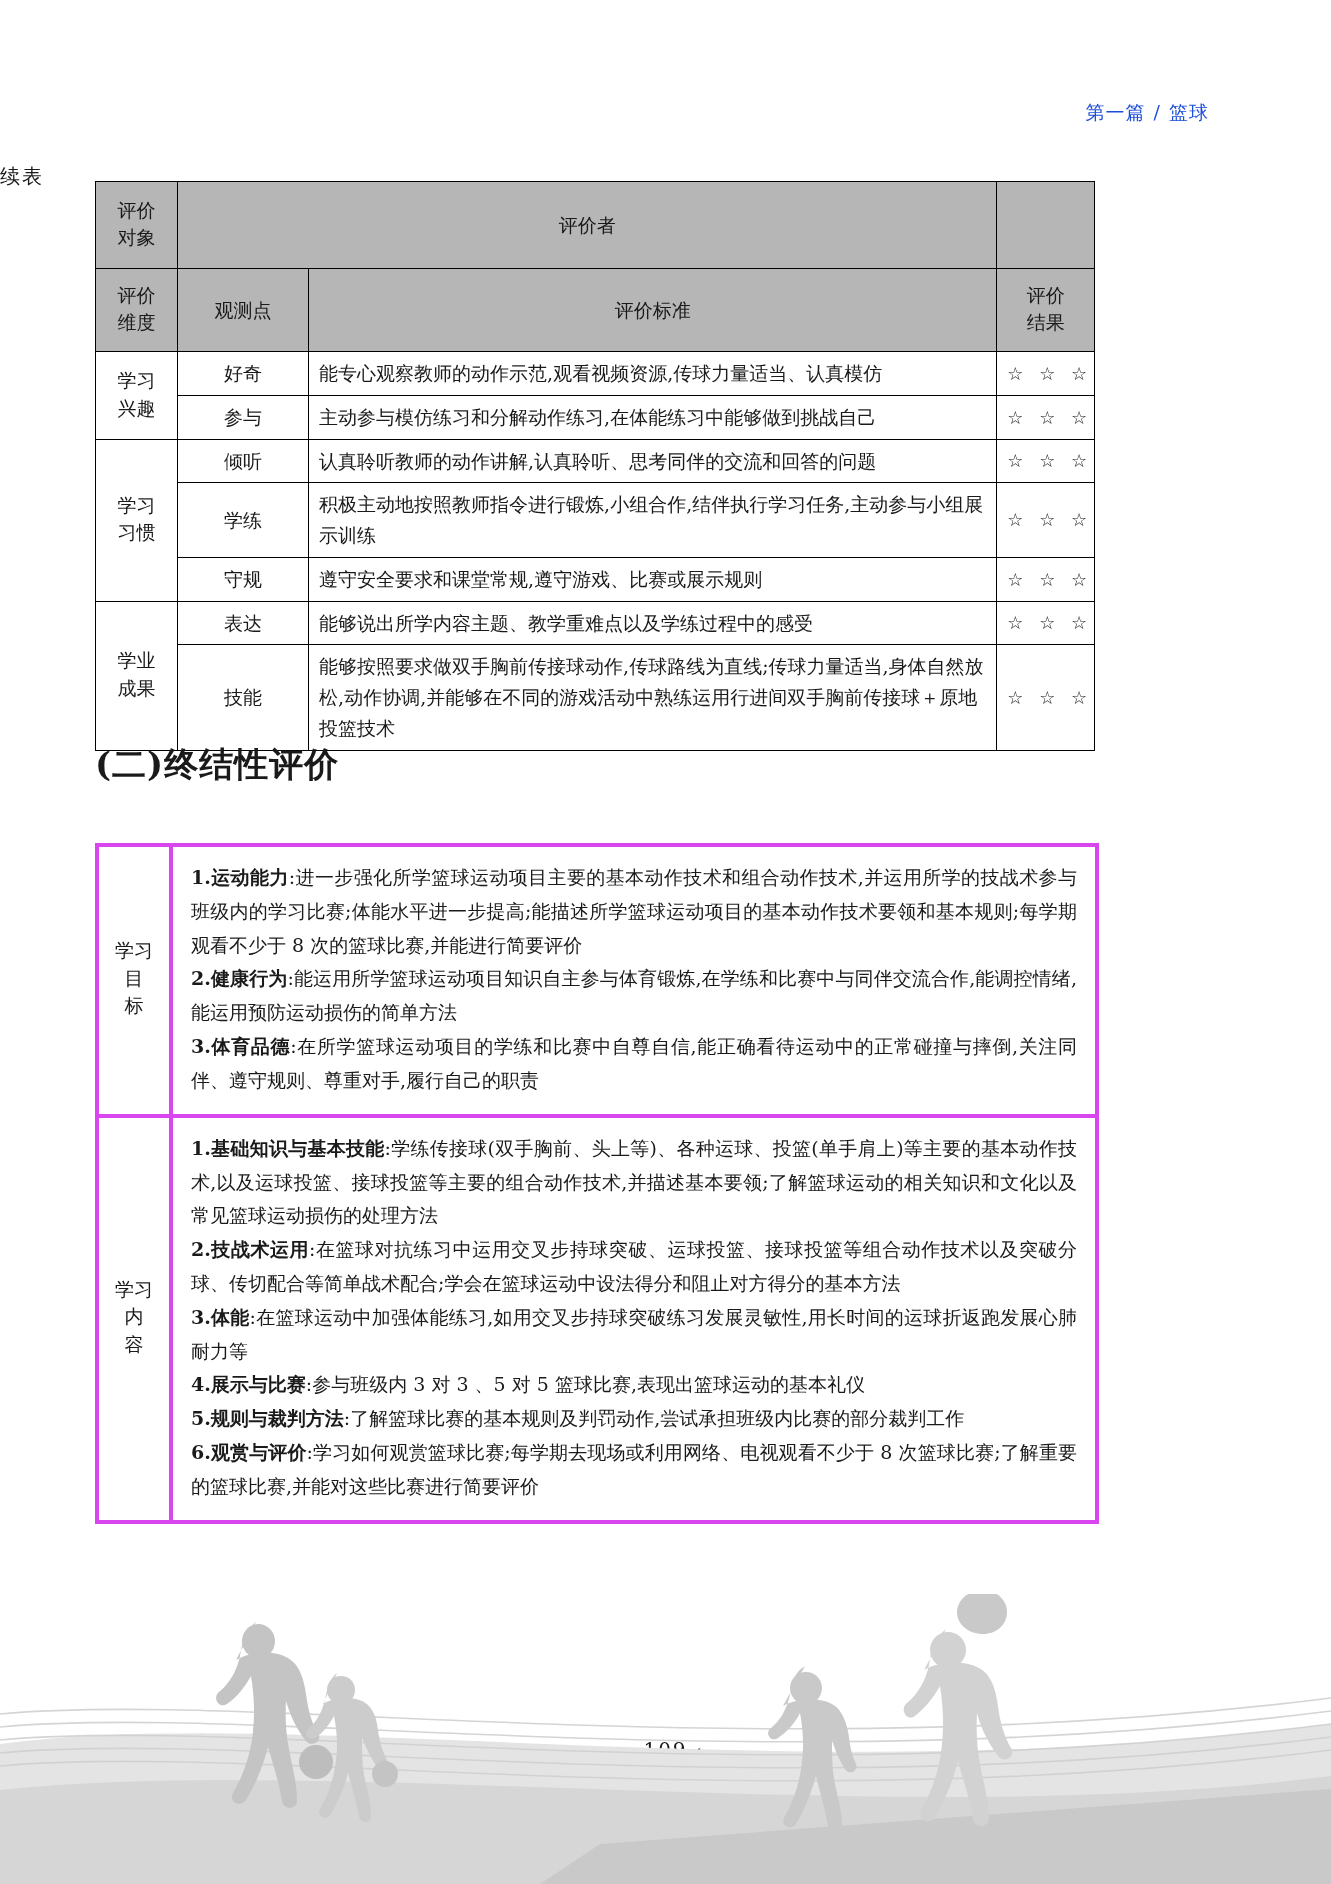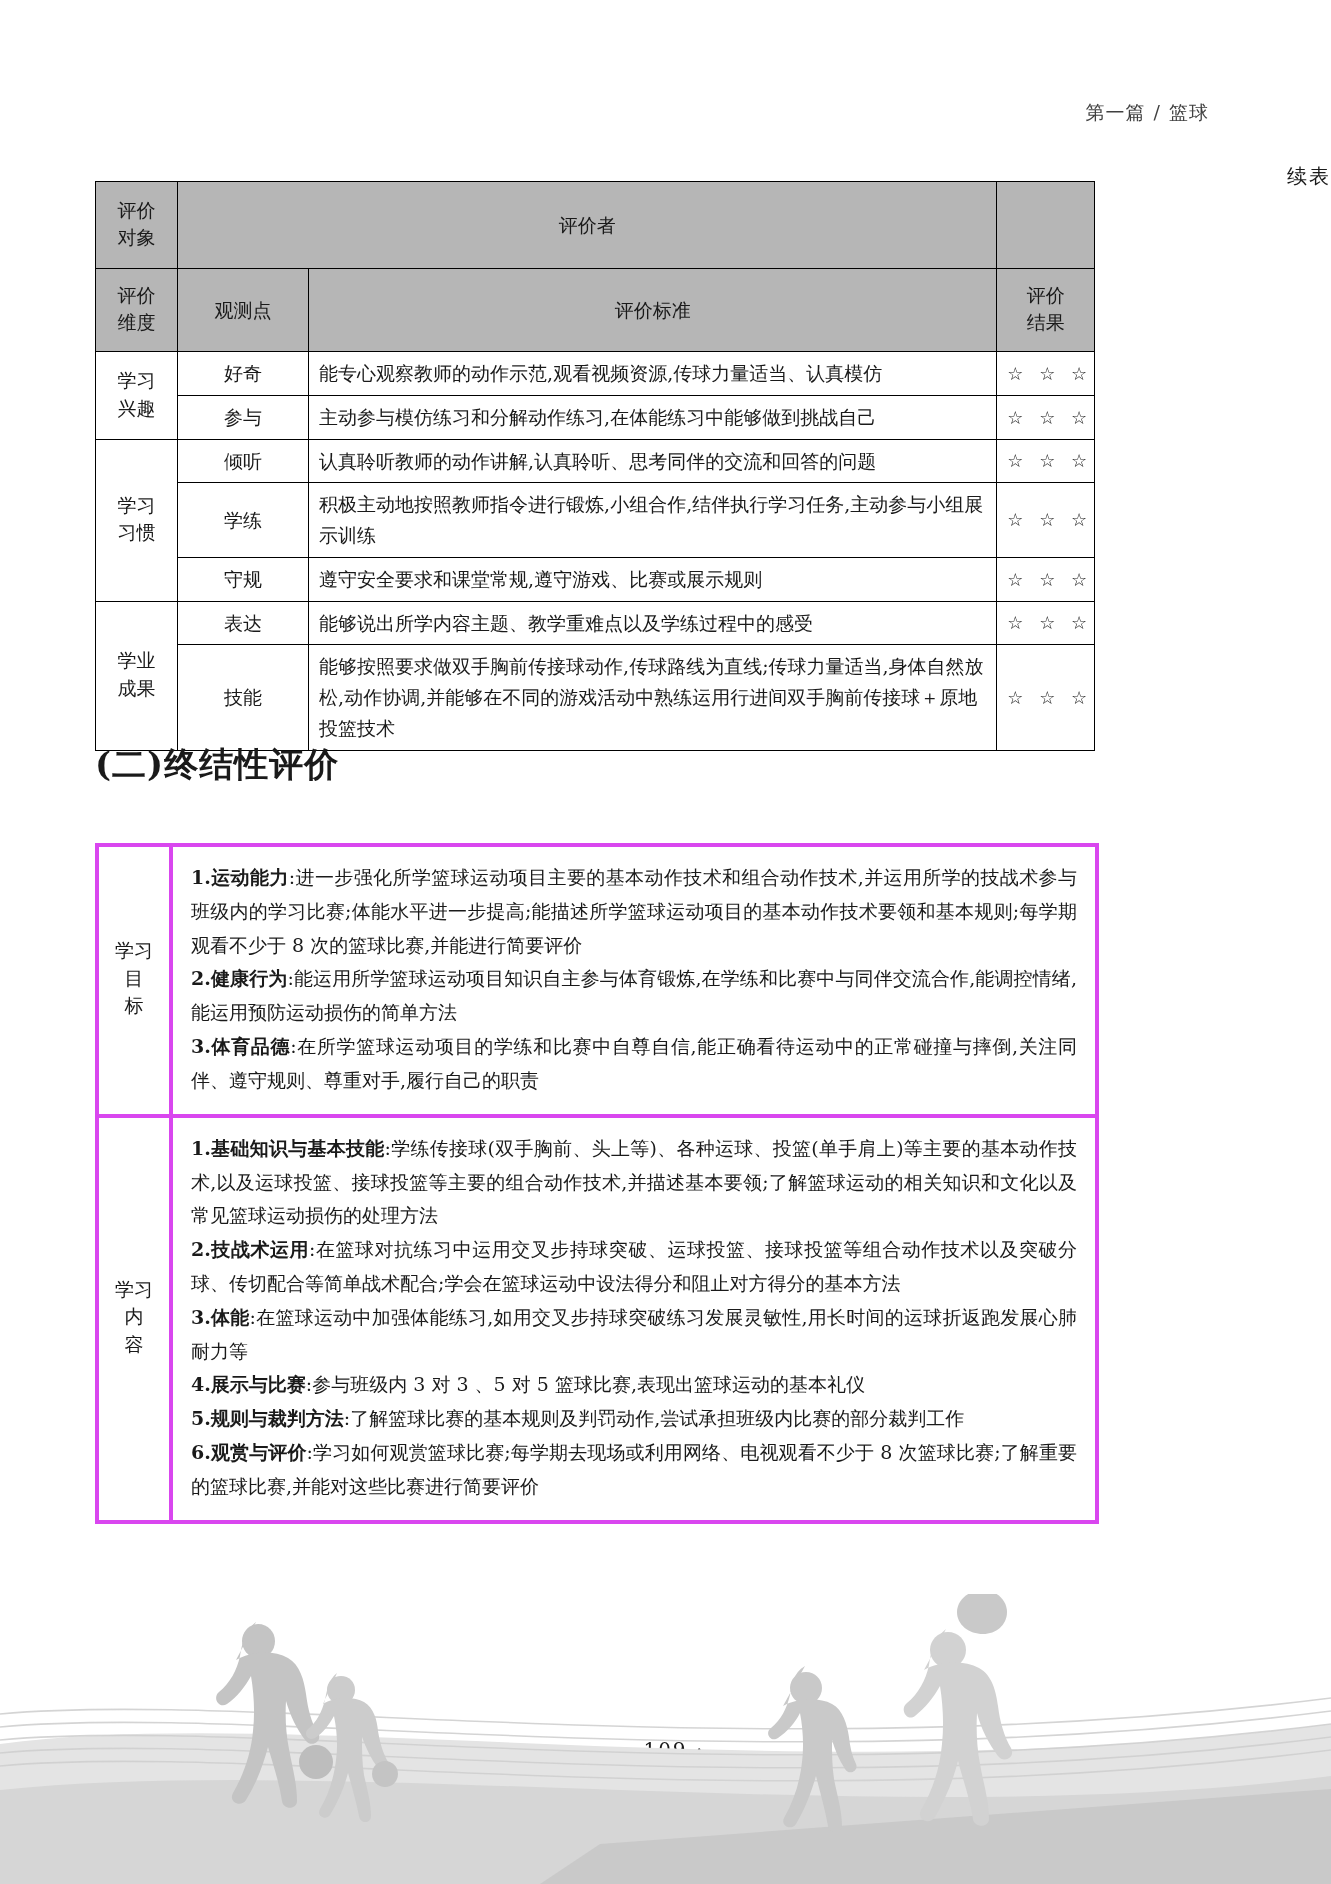--- a/index.html
+++ b/index.html
@@ -22,34 +22,34 @@
     box-sizing: border-box;
   }
 
   
   .running-head {
     position: absolute;
     top: 100px;
     right: 122px;
     font-size: 19px;
     letter-spacing: 1px;
-    color: #404040;
+    color: #1d4ed8;
     font-family: "DejaVu Serif", "Liberation Serif", serif;
   }
   .running-head .sep {
     margin: 0 8px;
   }
 
   
   .cont-caption {
     position: absolute;
     top: 163px;
     left: 0;
     width: 1331px;
-    text-align: right;
+    text-align: left;
     font-size: 20px;
     letter-spacing: 2px;
   }
 
   
   .tbl1 {
     position: absolute;
     top: 181px;
     left: 95px;
     width: 1000px;

